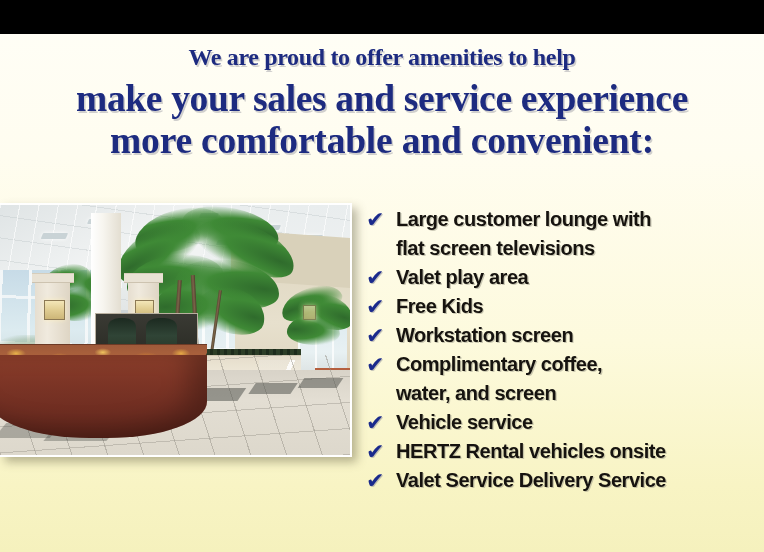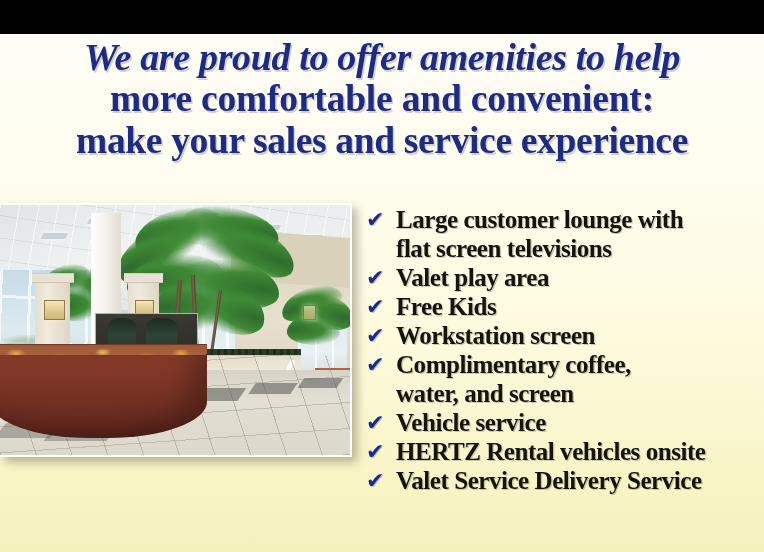--- a/index.html
+++ b/index.html
@@ -51,21 +51,21 @@
     letter-spacing: -0.2px;
     color: #1d2b80;
     text-shadow: 1.5px 1.5px 0 rgba(150,150,160,0.45);
     padding: 0 4px;
     box-sizing: border-box;
   }
   #heading .hline {
     display: block;
     white-space: nowrap;
   }
-  #heading .hline.l1 { font-size: 38px; letter-spacing: -0.35px; font-style: italic; }
+  #heading .hline.l1 { font-size: 24px; letter-spacing: -0.35px; }
   #heading .hline.l2 { font-size: 37.5px; letter-spacing: -0.35px; }
   #heading .hline.l3 { font-size: 37.5px; letter-spacing: -0.2px; }
 
   
   #photo-wrap {
     position: absolute;
     left: 0px;
     top: 203px;
     width: 352px;
     height: 254px;
@@ -310,41 +310,41 @@
     flex: 0 0 auto;
     width: 30px;
     font-size: 22px;
     line-height: 29px;
     color: #1a2a8c;
     font-family: "DejaVu Sans", sans-serif;
     text-shadow: 1px 1px 0 rgba(140,140,150,0.5);
   }
   .btext {
     flex: 1 1 auto;
-    font-family: Liberation Serif, serif;
-    font-size: 25px;
+    font-family: Liberation Sans, sans-serif;
+    font-size: 20px;
     line-height: 29px;
     font-weight: 600;
     color: #16130f;
     letter-spacing: -0.45px;
     text-shadow: 1.2px 1.2px 0 rgba(160,158,140,0.55);
     white-space: pre-line;
   }
 </style>
 </head>
 <body>
 
 <div id="slide">
 
   <div id="topbar"></div>
 
   <div id="heading">
     <span class="hline l1">We are proud to offer amenities to help</span>
+    <span class="hline l2">make your sales and service experience</span>
     <span class="hline l3">more comfortable and convenient:</span>
-    <span class="hline l2">make your sales and service experience</span>
   </div>
 
   <div id="photo-wrap">
     <div id="photo">
 
       <div class="ceiling"></div>
       <div class="ceiling-slant"></div>
       <div class="ceil-grid"></div>
       <div class="light" style="left:12%;top:11%;width:7%;height:2.2%;"></div>
       <div class="light" style="left:25%;top:5.5%;width:6%;height:2%;"></div>

